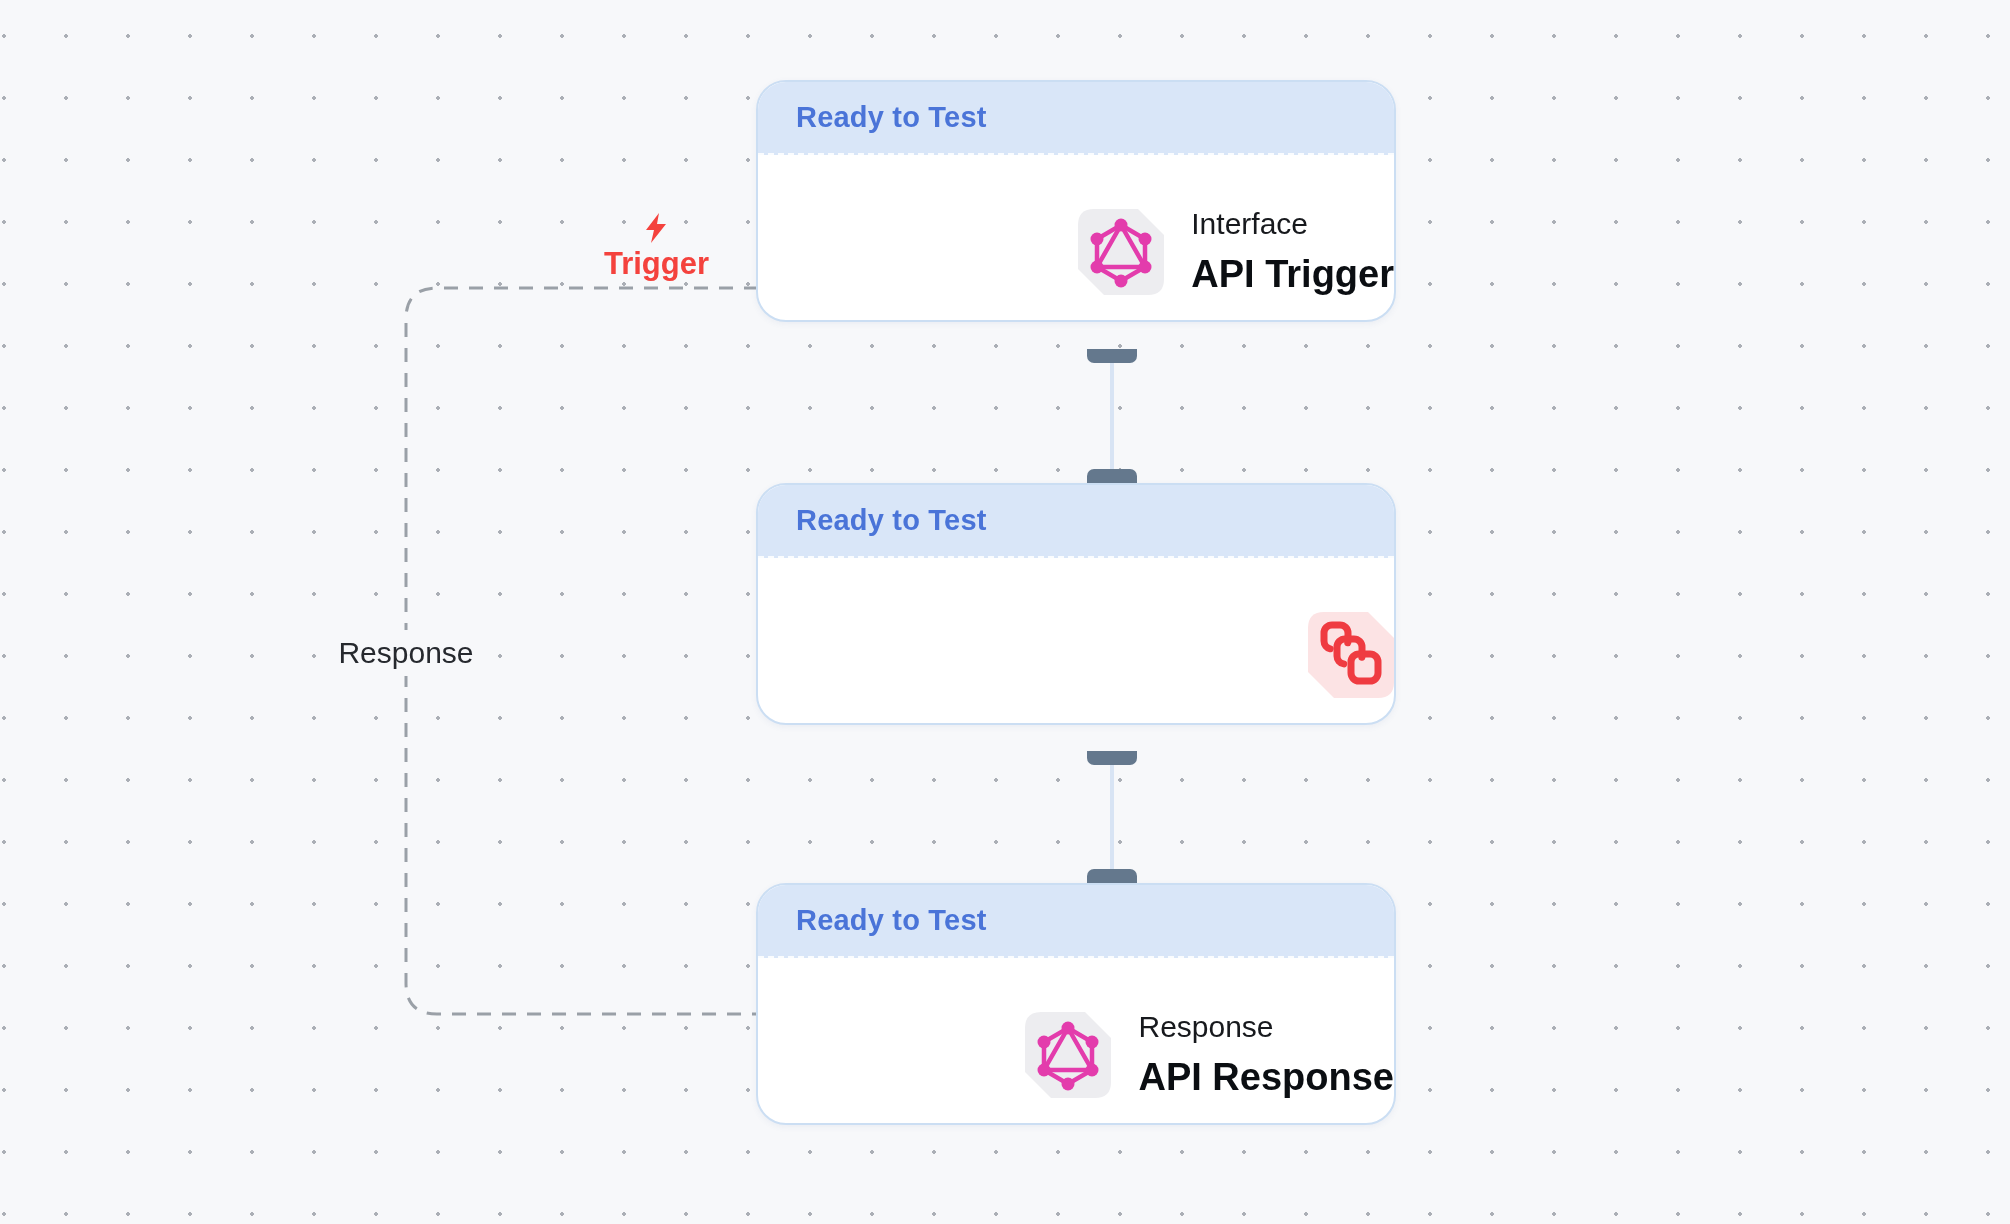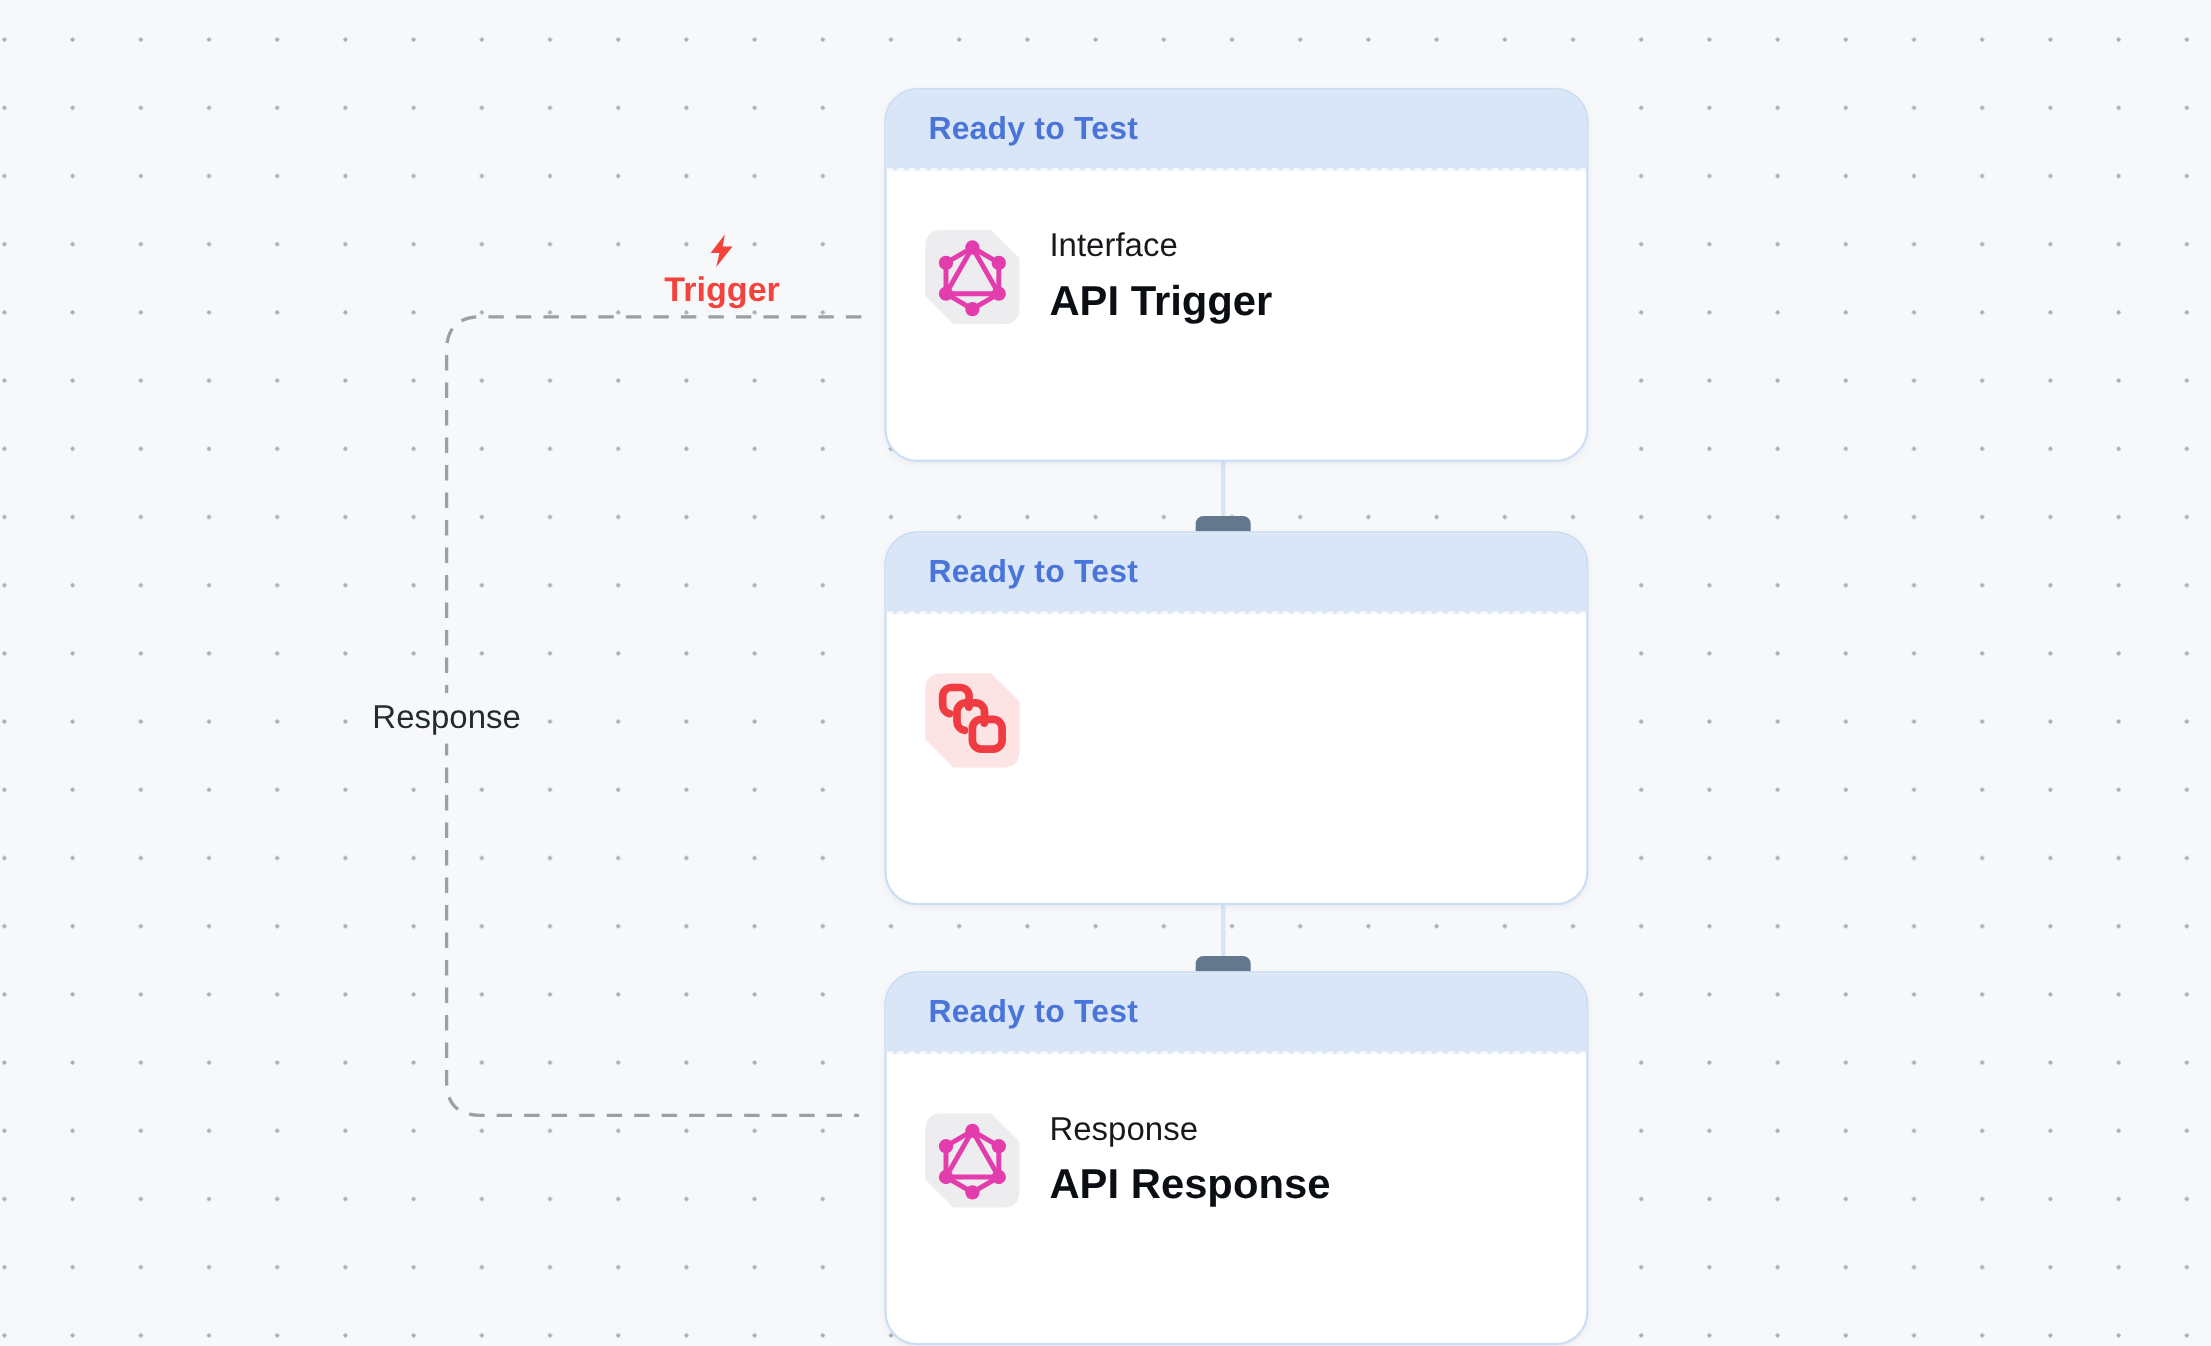--- a/index.html
+++ b/index.html
@@ -46,37 +46,37 @@
     position:absolute; width:4px; background:var(--conn-line);
   }
   .conn-handle{
     position:absolute; width:50px; height:14px; background:var(--handle);
   }
   .conn-handle.out{ border-radius:0 0 7px 7px; }
   .conn-handle.in { border-radius:7px 7px 0 0; }
 
   
   .node{
-    position:absolute; left:804px; width:640px; height:340px;
+    position:absolute; left:756px; width:640px; height:242px;
     background:#fff; border:2px solid var(--card-border);
     border-radius:30px;
     box-shadow:0 2px 6px rgba(70,100,150,.07);
     overflow:hidden;
   }
   .node-header{
     height:73px; background:var(--header-bg);
     display:flex; align-items:center;
     padding:0 38px;
     border-bottom:2px dashed rgba(255,255,255,.85);
   }
   .node-status{
     color:var(--header-text); font-size:29px; font-weight:700; letter-spacing:.2px;
   }
   .node-body{
-    height:193px; display:flex; align-items:center; padding-left:35px;
+    height:193px; display:flex; align-items:center; padding-left:35px;justify-content:flex-end;
   }
   .icon-box{ width:86px; height:86px; flex:0 0 auto; }
   .icon-pink  { color:var(--accent-pink); }
   .icon-red   { color:var(--accent-red); }
   .node-text{ margin-left:27px; display:flex; flex-direction:column; }
   .node-category{
     font-size:30px; font-weight:400; color:var(--category-text); line-height:1.15;
   }
   .node-title{
     margin-top:12px; font-size:38px; font-weight:700; color:var(--title-text); line-height:1.1;

